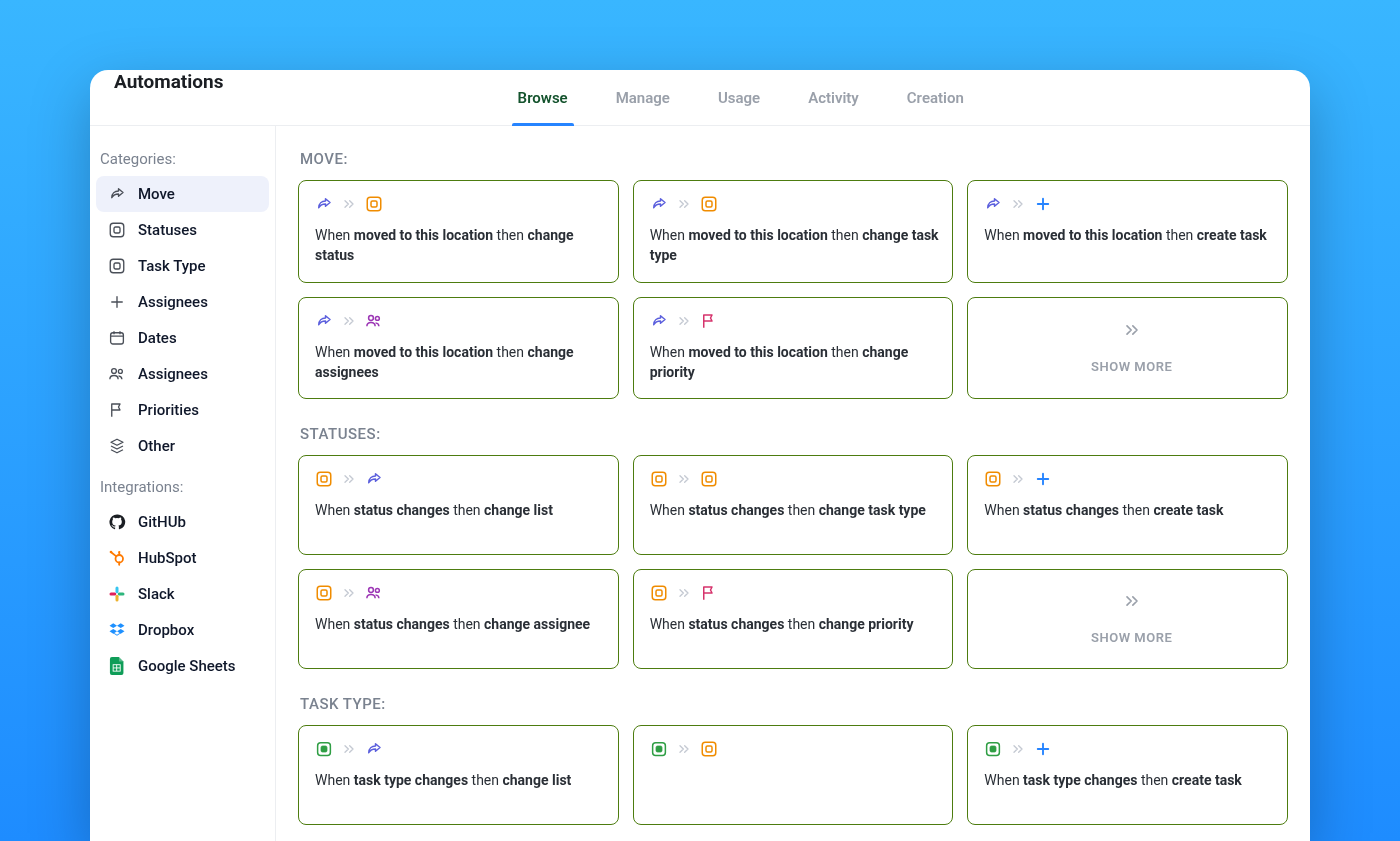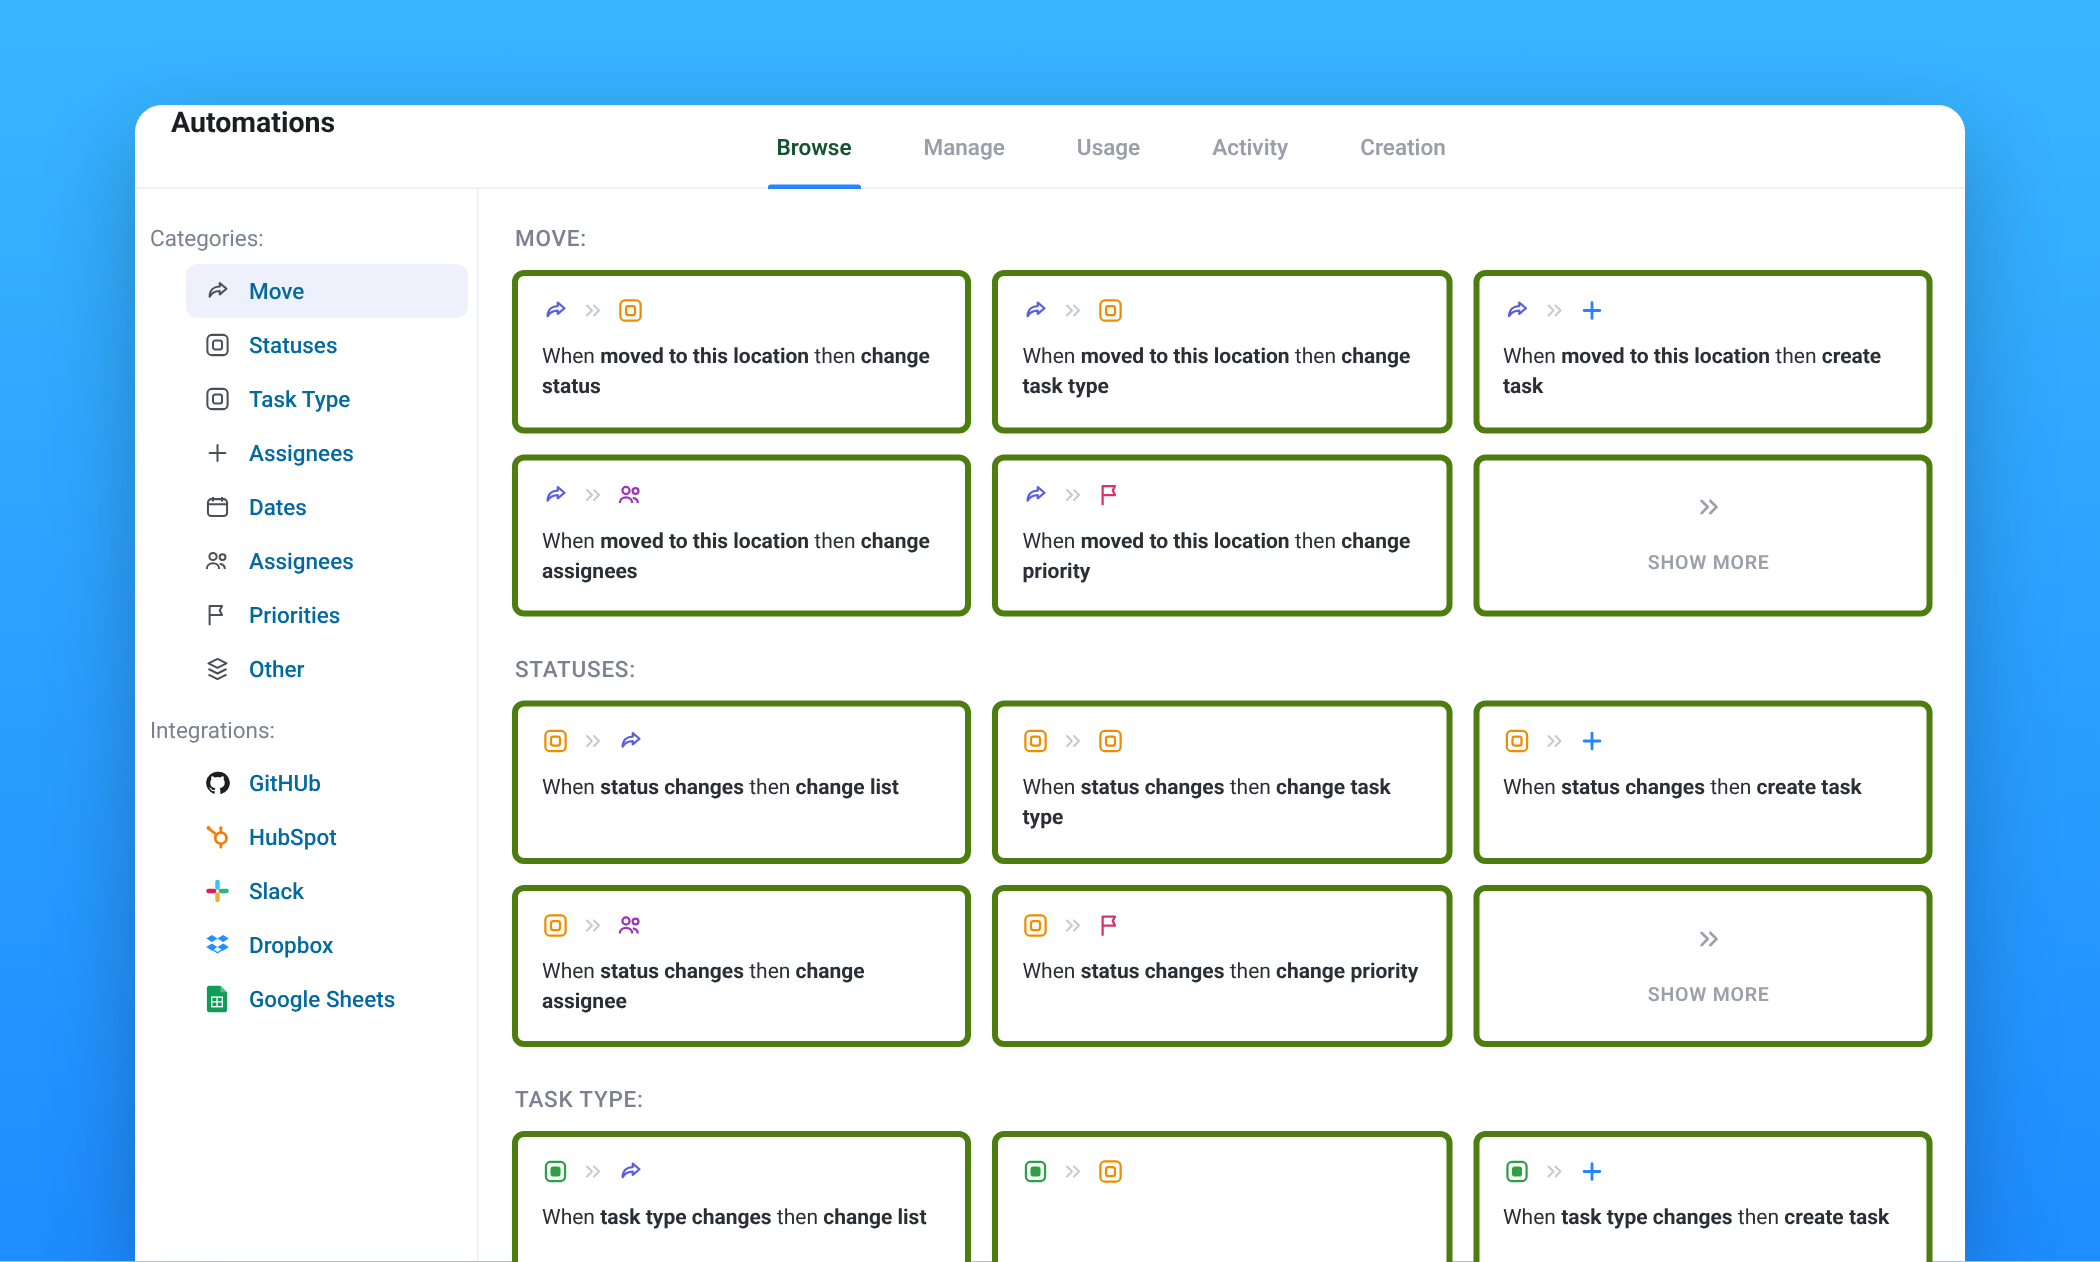--- a/index.html
+++ b/index.html
@@ -65,42 +65,41 @@
     border-radius: 2px 2px 0 0;
   }
 
   .body {
     flex: 1;
     display: flex;
     overflow: hidden;
   }
 
   .sidebar {
-    width: 229px;
+    width: 186px;
     border-right: 1px solid #eceef1;
     padding: 16px 6px;
     overflow-y: auto;
   }
   .side-heading {
     font-size: 15px;
     color: #7a828f;
     padding: 8px 12px 8px 4px;
   }
   .side-list { list-style: none; }
   .side-item {
     display: flex;
     align-items: center;
     gap: 12px;
     padding: 9px 12px;
     font-size: 15px;
     font-weight: 500;
-    color: #0369a1;
+    color: #0f172a;
     border-radius: 8px;
     cursor: pointer;
-    margin-left: 28px;
   }
   .side-item.active { background: #eef1fb; }
   .side-icon {
     width: 18px; height: 18px;
     flex: none;
     display: inline-flex;
     align-items: center;
     justify-content: center;
   }
 
@@ -116,21 +115,21 @@
     margin: 6px 0 12px 2px;
     font-weight: 500;
   }
   .card-grid {
     display: grid;
     grid-template-columns: repeat(3, 1fr);
     gap: 14px;
     margin-bottom: 26px;
   }
   .card {
-    border: 4px solid #4d7c0f;
+    border: 1px solid #4d7c0f;
     border-radius: 8px;
     padding: 14px 8px 16px 16px;
     min-height: 100px;
     cursor: pointer;
     background: #fff;
   }
   .card .icon-row {
     display: flex;
     align-items: center;
     gap: 8px;

